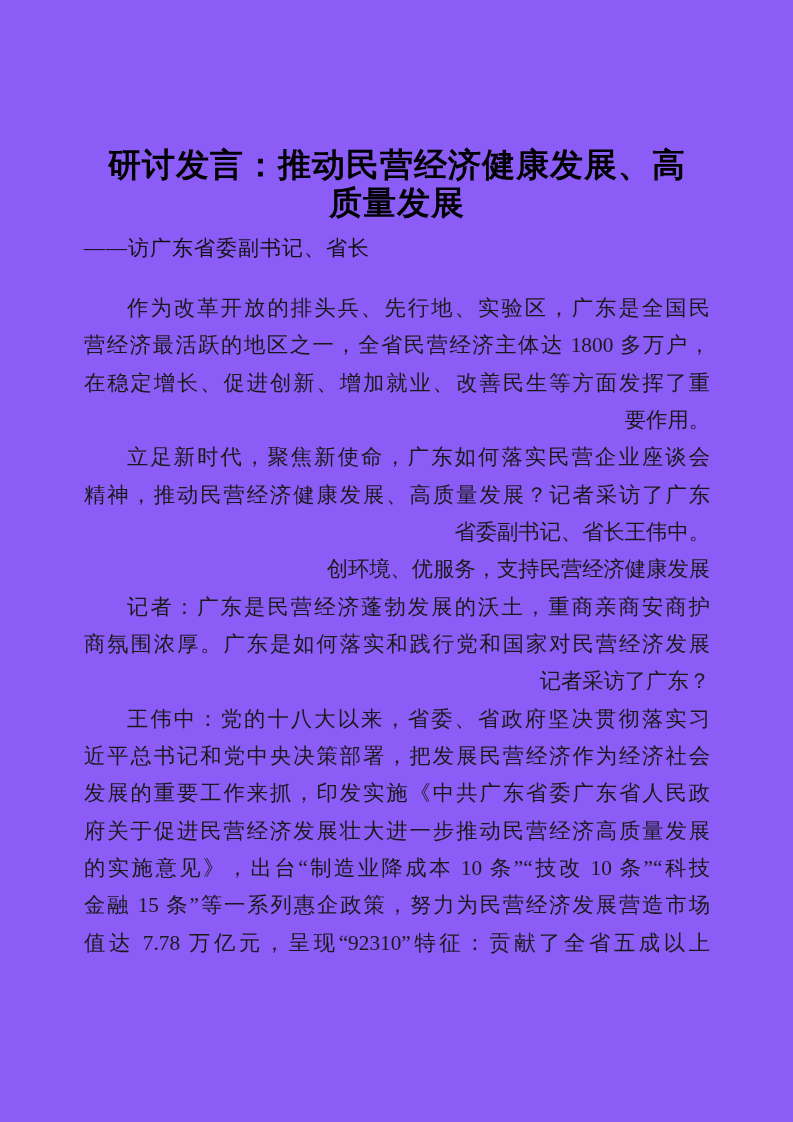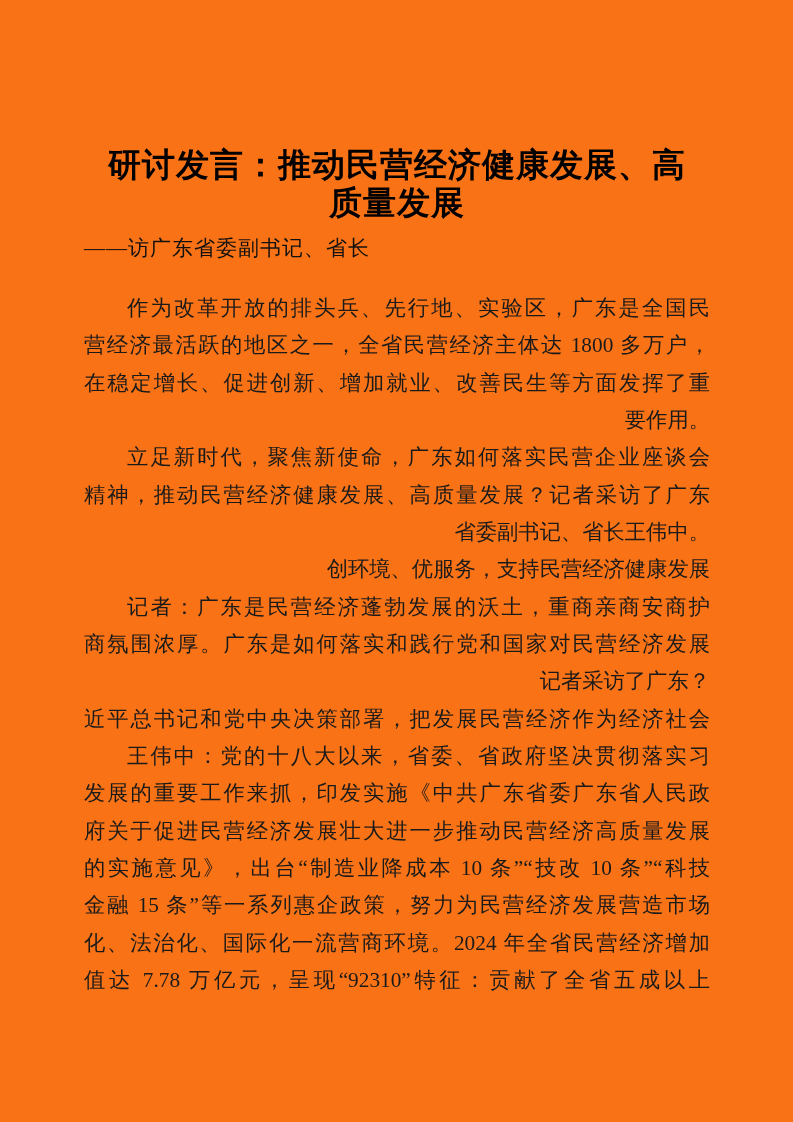--- a/index.html
+++ b/index.html
@@ -4,21 +4,21 @@
 <style>
   html, body {
     margin: 0;
     padding: 0;
     background: #ffffff;
   }
   .page {
     position: relative;
     width: 793px;
     height: 1122px;
-    background: #f97316;
+    background: #8b5cf6;
     box-sizing: border-box;
     padding: 0 83px 0 84px;
     overflow: hidden;
     font-family: "Liberation Serif", "DejaVu Serif", serif;
     color: #1a1a1a;
   }
   .doc-title {
     margin-top: 146px;
     font-size: 33px;
     line-height: 38px;
@@ -84,23 +84,22 @@
       </div>
       <div class="para">
         <div class="line indent">创环境、优服务，支持民营经济健康发展</div>
       </div>
       <div class="para">
         <div class="line indent just">记者：广东是民营经济蓬勃发展的沃土，重商亲商安商护</div>
         <div class="line just">商氛围浓厚。广东是如何落实和践行党和国家对民营经济发展</div>
         <div class="line">记者采访了广东？</div>
       </div>
       <div class="para">
+        <div class="line indent just">王伟中：党的十八大以来，省委、省政府坚决贯彻落实习</div>
         <div class="line just">近平总书记和党中央决策部署，把发展民营经济作为经济社会</div>
-        <div class="line indent just">王伟中：党的十八大以来，省委、省政府坚决贯彻落实习</div>
         <div class="line just">发展的重要工作来抓，印发实施《中共广东省委广东省人民政</div>
         <div class="line just">府关于促进民营经济发展壮大进一步推动民营经济高质量发展</div>
         <div class="line just">的实施意见》，出台“制造业降成本 10 条”“技改 10 条”“科技</div>
         <div class="line just">金融 15 条”等一系列惠企政策，努力为民营经济发展营造市场</div>
-        <div class="line just">化、法治化、国际化一流营商环境。2024 年全省民营经济增加</div>
         <div class="line just">值达 7.78 万亿元，呈现“92310”特征：贡献了全省五成以上</div>
       </div>
     </div>
 </div>
 
 </body></html>

